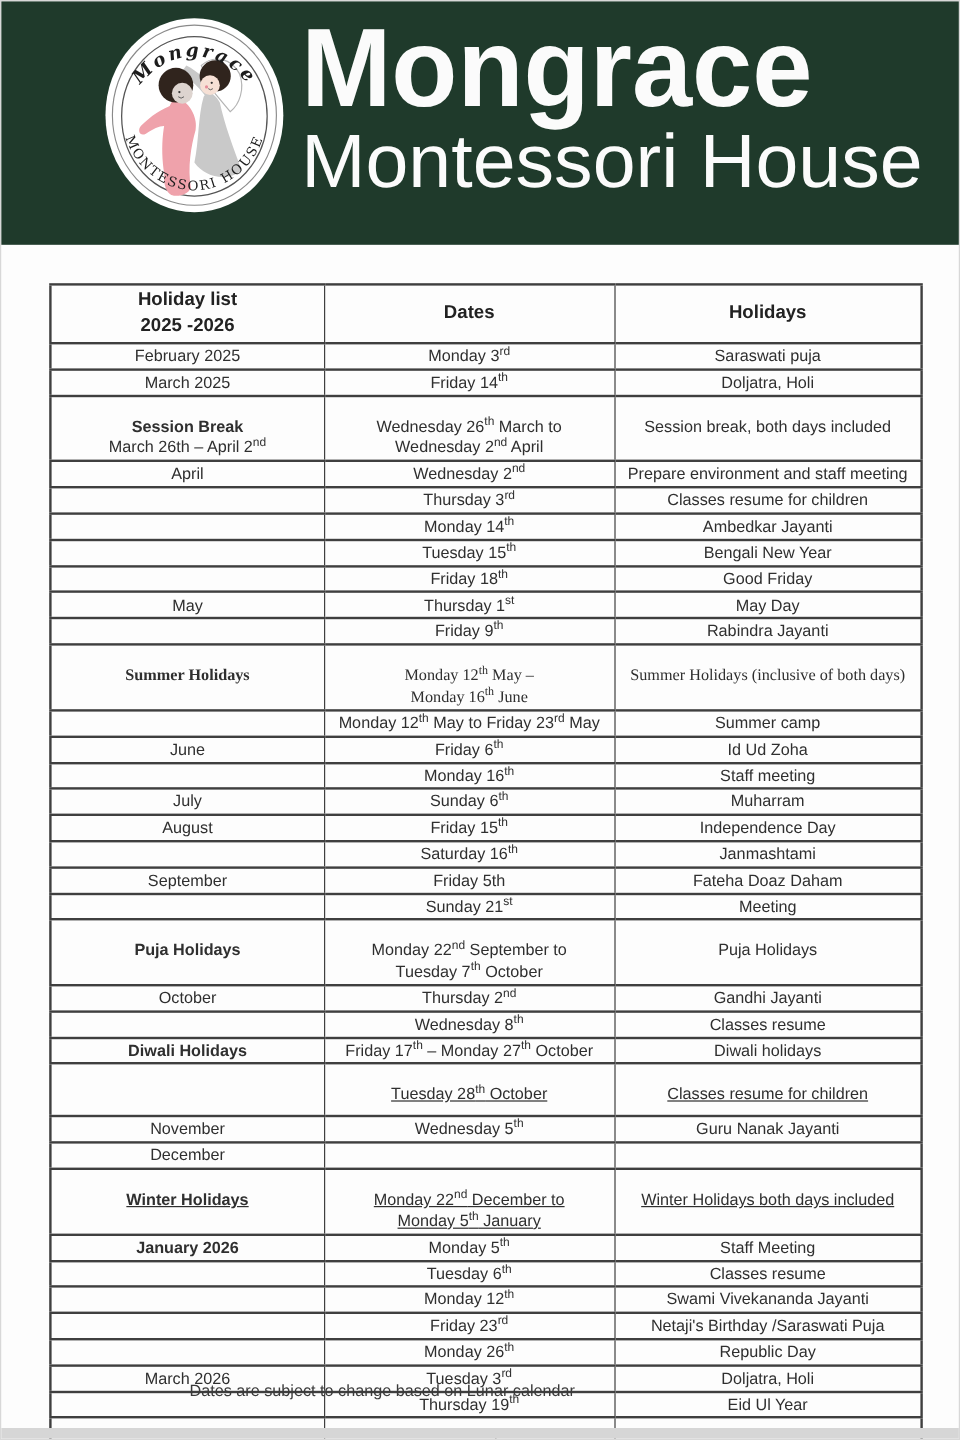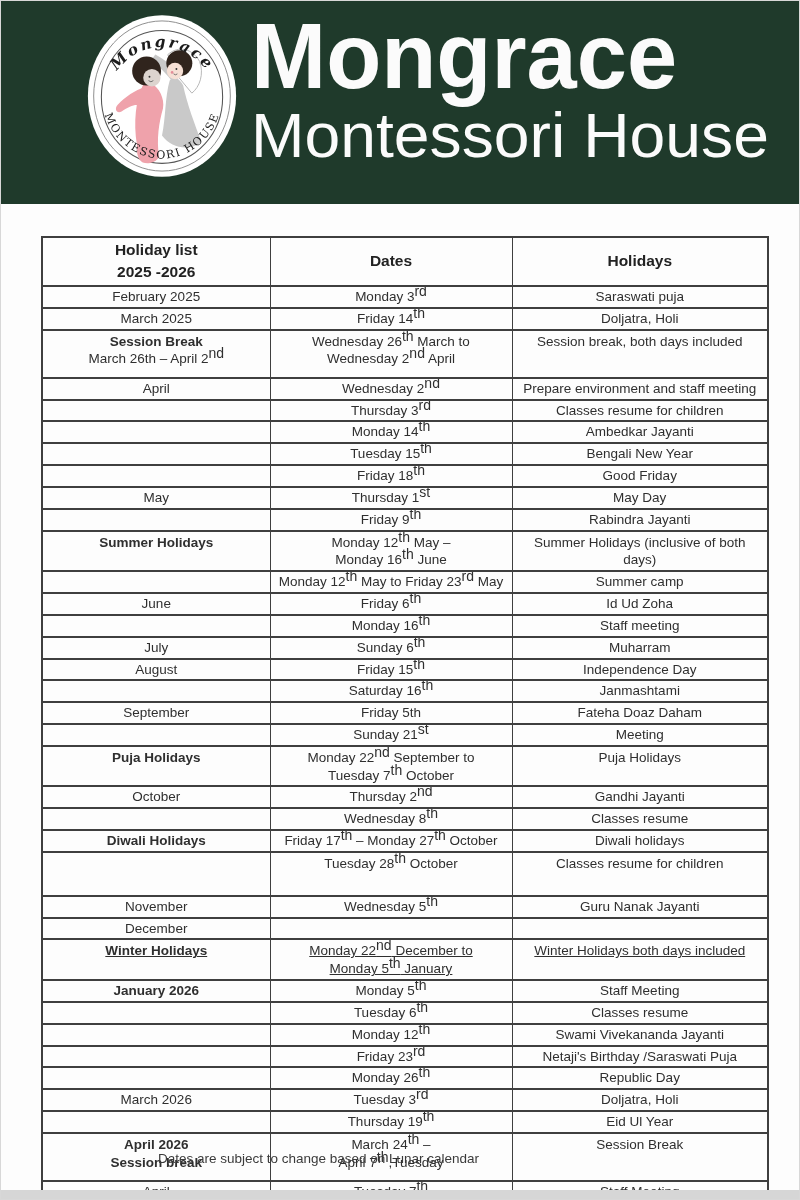--- a/index.html
+++ b/index.html
@@ -31,22 +31,22 @@
   }
   .holiday-table th,.holiday-table td{
     border:1px solid #3f3f3f;border-top-width:2px;border-bottom-width:2px;
     text-align:center;vertical-align:middle;padding:1px 5px;line-height:1.32;
     overflow:hidden;
   }
   .holiday-table{border:2px solid #3f3f3f;}
   .holiday-table thead tr{height:42px;}
   .holiday-table th{font-size:15.5px;font-weight:bold;color:#222;line-height:1.45;}
   .holiday-table tbody tr{height:17px;}
-  .holiday-table tr.top td{vertical-align:top;padding-top:2px;}
-  .holiday-table sup{font-size:14px;line-height:0;}
+  .holiday-table tr.top td{vertical-align:top;padding-top:16px;}
+  .holiday-table sup{font-size:10px;line-height:0;}
   .holiday-table b{font-weight:bold;}
   
   .footer-note{
     position:absolute;top:1150px;left:0;width:635px;margin:0;
     text-align:center;font-size:13.5px;color:#3a3a3a;
   }
   .bottom-strip{
     position:absolute;bottom:0;left:0;width:800px;height:9px;background:#d6d6d6;
   }
 </style>
@@ -162,21 +162,21 @@
         <tr style="height: 22px;">
           <td>May</td>
           <td>Thursday 1<sup>st</sup></td>
           <td>May Day</td>
         </tr>
         <tr style="height: 19px; margin-top: 24px;">
           <td></td>
           <td>Friday 9<sup>th</sup></td>
           <td>Rabindra Jayanti</td>
         </tr>
-        <tr class="top" style="height: 32px;">
+        <tr class="top" style="height: 32px; font-family: Liberation Serif, serif;">
           <td><b>Summer Holidays</b></td>
           <td>Monday 12<sup>th</sup> May –<br>Monday 16<sup>th</sup> June</td>
           <td>Summer Holidays (inclusive of both days)</td>
         </tr>
         <tr style="height: 14px;">
           <td></td>
           <td>Monday 12<sup>th</sup> May to Friday 23<sup>rd</sup> May</td>
           <td>Summer camp</td>
         </tr>
         <tr>
@@ -227,21 +227,21 @@
         <tr>
           <td></td>
           <td>Wednesday 8<sup>th</sup></td>
           <td>Classes resume</td>
         </tr>
         <tr style="height: 19px;">
           <td><b>Diwali Holidays</b></td>
           <td>Friday 17<sup>th</sup> – Monday 27<sup>th</sup> October</td>
           <td>Diwali holidays</td>
         </tr>
-        <tr class="top" style="height: 44px;">
+        <tr class="top" style="height: 44px; text-decoration: underline;">
           <td></td>
           <td>Tuesday 28<sup>th</sup> October</td>
           <td>Classes resume for children</td>
         </tr>
         <tr>
           <td>November</td>
           <td>Wednesday 5<sup>th</sup></td>
           <td>Guru Nanak  Jayanti</td>
         </tr>
         <tr>

